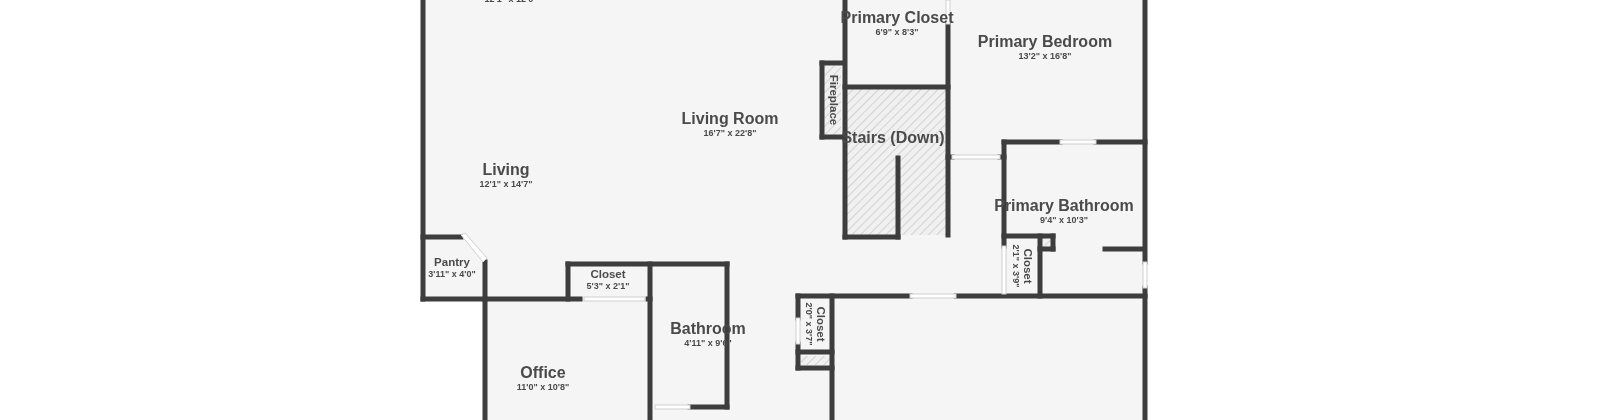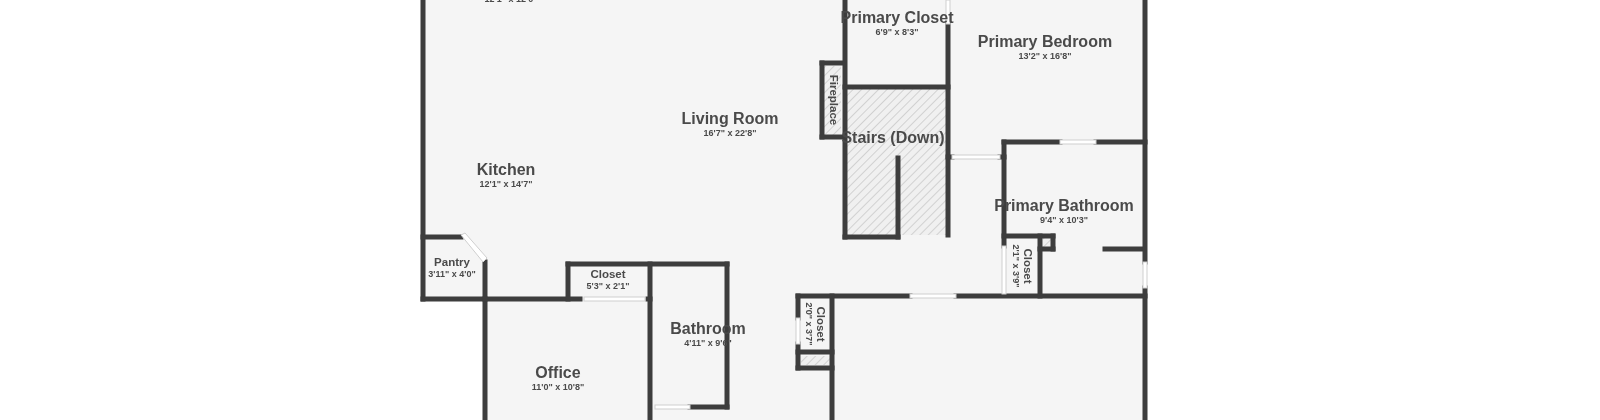--- a/index.html
+++ b/index.html
@@ -109,21 +109,21 @@
     <rect x="946" y="0" width="4" height="24"></rect>
     <rect x="1143" y="262" width="4" height="26"></rect>
   </g>
 </svg>
 
 <div class="label partial" style="left:511px; top:-1px;">
   <span class="dim">12'1" x 12'0"</span>
 </div>
 
 <div class="label" style="left:506px; top:175px;">
-  <span class="name">Kitchen</span>
+  <span class="name">Living</span>
   <span class="dim">12'1" x 14'7"</span>
 </div>
 
 <div class="label" style="left:702px; top:124px;margin-left:28px;">
   <span class="name">Living Room</span>
   <span class="dim">16'7" x 22'8"</span>
 </div>
 
 <div class="label" style="left:897px; top:23px;">
   <span class="name">Primary Closet</span>
@@ -161,21 +161,21 @@
 <div class="label small" style="left:608px; top:280px;">
   <span class="name">Closet</span>
   <span class="dim">5'3" x 2'1"</span>
 </div>
 
 <div class="label" style="left:708px; top:334px;">
   <span class="name">Bathroom</span>
   <span class="dim">4'11" x 9'6"</span>
 </div>
 
-<div class="label" style="left:558px; top:378px;">
+<div class="label" style="left:543px; top:378px;">
   <span class="name">Office</span>
   <span class="dim">11'0" x 10'8"</span>
 </div>
 
 <div class="label rot90 small" style="left:815px; top:324px;">
   <span class="name">Closet</span>
   <span class="dim">2'0" x 3'7"</span>
 </div>
 
 </body></html>

